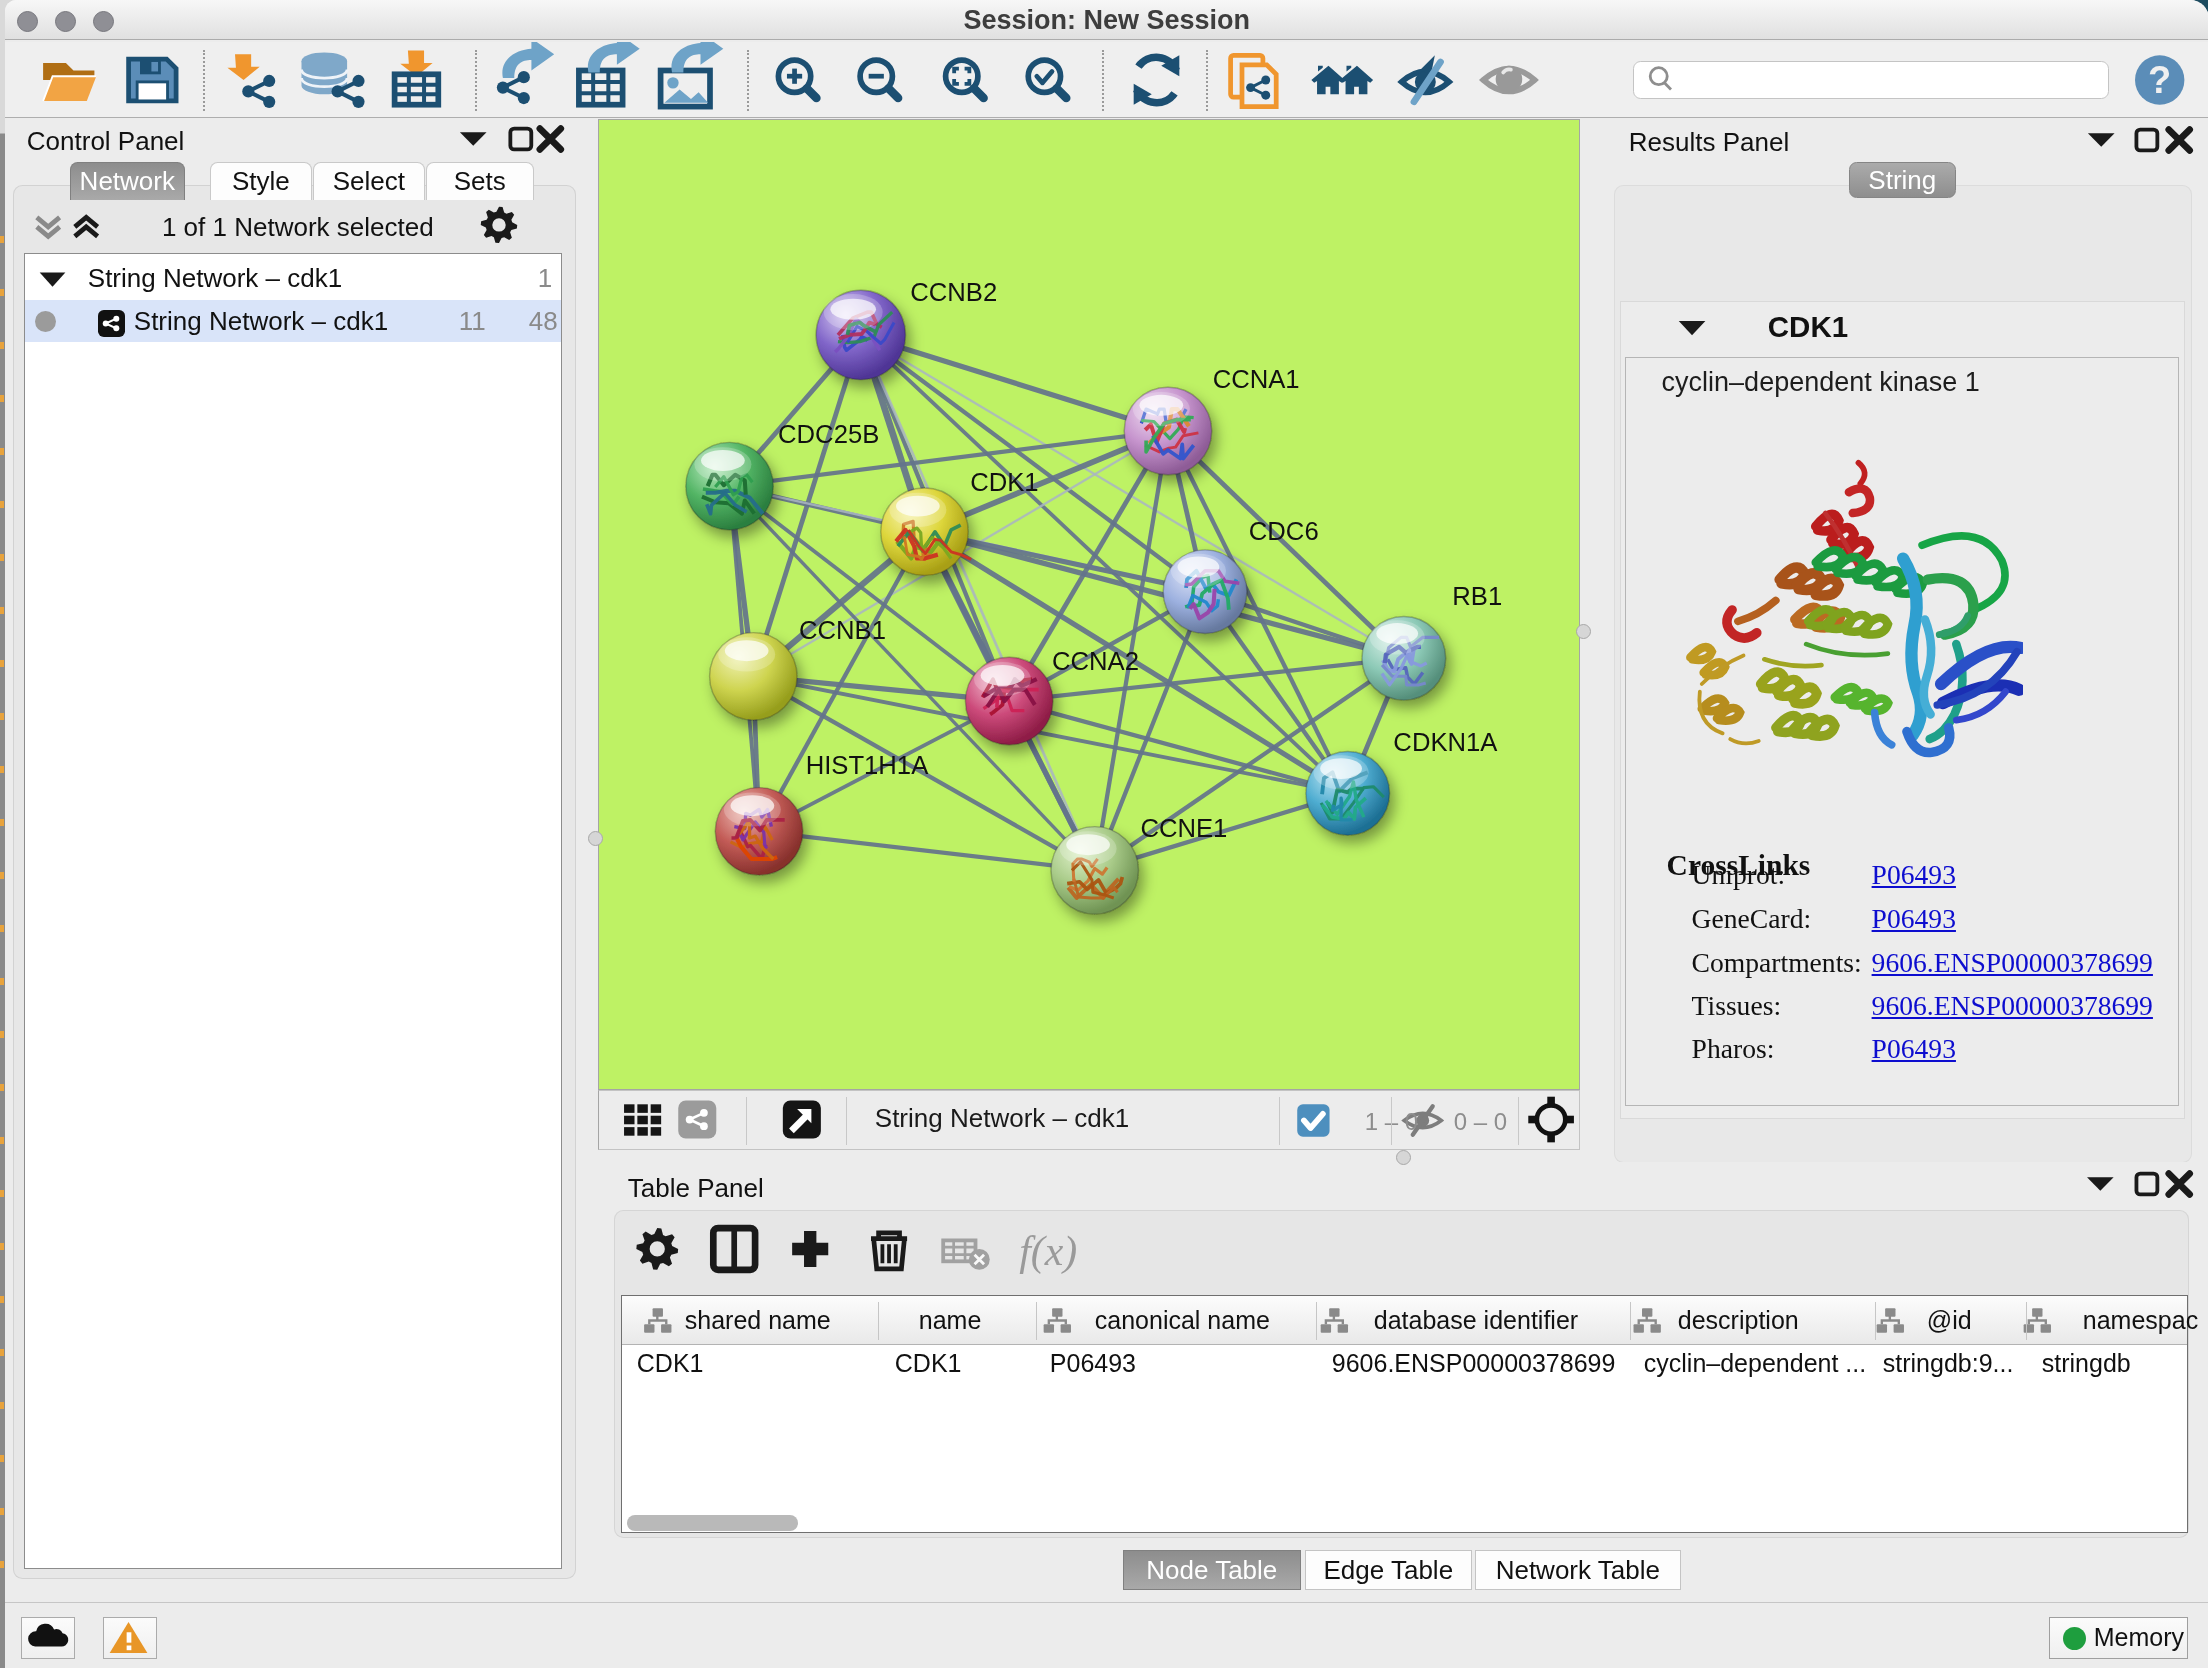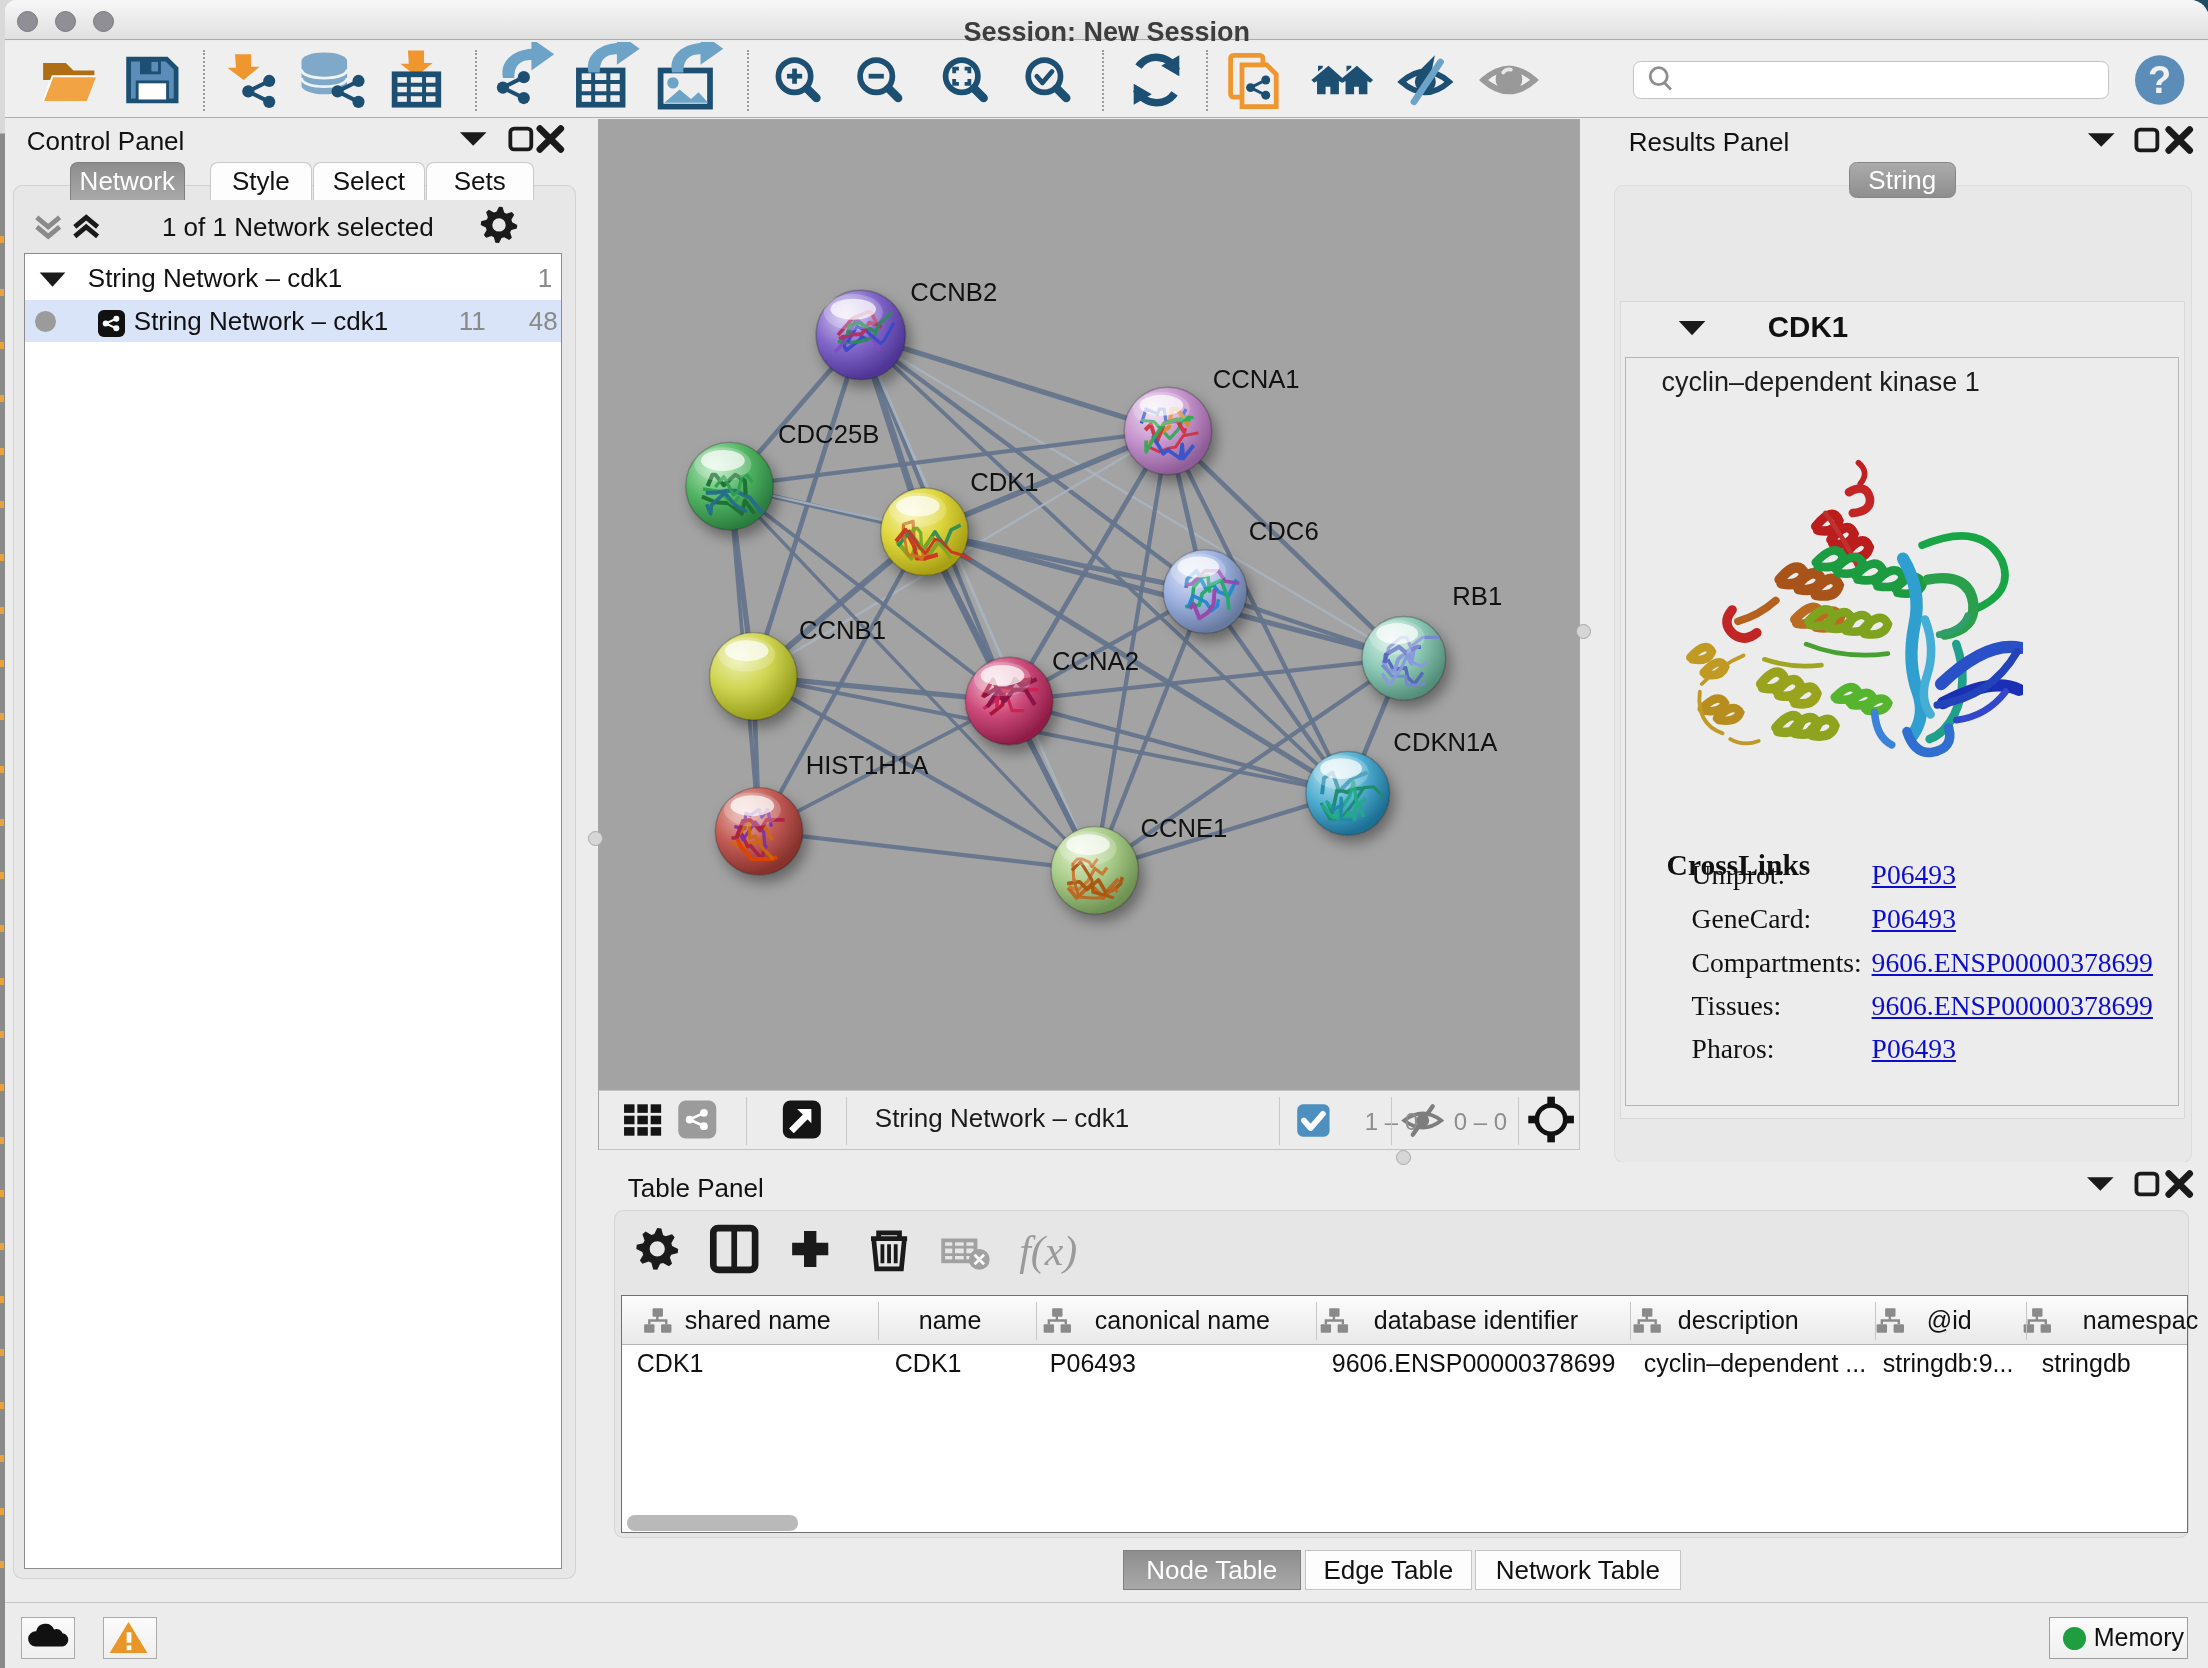--- a/index.html
+++ b/index.html
@@ -6,21 +6,21 @@
 html,body { width:2208px; height:1668px; overflow:hidden; }
 body { background:linear-gradient(180deg,#d9d9d9 0px,#d9d9d9 133px,#8a8a8a 134px); font-family:"Liberation Sans", sans-serif; color:#111; }
 #win { position:absolute; left:4.8px; top:0; width:2204px; height:1668px;
   background:#ececec; border-radius:11.4px 19px 0 0; overflow:hidden; }
 .abs { position:absolute; }
 
 #titlebar { position:absolute; left:0; top:0; width:100%; height:40px;
   background:linear-gradient(#f7f7f7,#e0e0e0); border-bottom:1.9px solid #ababab; }
 .tlight { position:absolute; top:10.5px; width:21px; height:21px; border-radius:50%;
   background:#8f8f95; border:1px solid #77777d; }
-#title { position:absolute; top:17px; left:0; width:100%; text-align:center;
+#title { position:absolute; top:5px; left:0; width:100%; text-align:center;
   font-size:27px; font-weight:bold; color:#3d3d3d; }
 
 #toolbar { position:absolute; left:0; top:42px; width:100%; height:76px;
   background:#efefef; border-bottom:1.9px solid #aeaeae; }
 .vdots { position:absolute; top:7.6px; height:61px; width:0;
   border-left:2.9px dotted #9a9a9a; }
 #searchbox { position:absolute; left:1628px; top:19px; width:476px; height:38px;
   background:#fff; border:1.9px solid #c4c4c4; border-radius:7.6px; }
 
 .paneltitle { font-size:26px; color:#111; }
@@ -30,21 +30,21 @@
   border-radius:7.6px 7.6px 0 0; background:#fdfdfd; text-align:center; font-size:26px;
   line-height:36px; color:#111; }
 .tabsel { background:linear-gradient(#8d8d8d,#a9a9a9); color:#fff; border-color:#808080; }
 #cp-inner { position:absolute; left:8.6px; top:67px; width:563px; height:1394px;
   background:#e7e7e7; border-radius:9.5px; box-shadow:0 0 0 1px #d2d2d2 inset; }
 #cp-list { position:absolute; left:19px; top:135px; width:538px; height:1316px;
   background:#ffffff; border:1.9px solid #8c8c8c; }
 .cprow { position:absolute; left:0; width:100%; height:42px; font-size:26px; }
 
 #canvas { position:absolute; left:593px; top:119px; width:982px; height:971px;
-  background:#a3a3a3; border:1px solid #a5a5a5; }
+  background:#bef264; border:1px solid #a5a5a5; }
 #navbar { position:absolute; left:593px; top:1090px; width:982px; height:60px;
   background:#ececec; border:1px solid #c3c3c3; border-left:1px solid #a5a5a5; }
 .navdiv { position:absolute; top:5.7px; height:48px; width:0; border-left:1.9px solid #c8c8c8; }
 
 #rpanel { position:absolute; left:1575px; top:118px; width:623px; height:1044px; background:#ececec; }
 #stringtabwrap { position:absolute; left:34px; top:67px; width:578px; height:978px;
   background:#e8e8e8; border-radius:9.5px; box-shadow:0 0 0 1px #dcdcdc inset; }
 #stringtab { position:absolute; left:269px; top:44px; width:107px; height:36px;
   background:linear-gradient(#ababab,#8e8e8e); border:1px solid #858585; border-radius:7.6px;
   color:#fff; font-size:26px; text-align:center; line-height:34px; }

